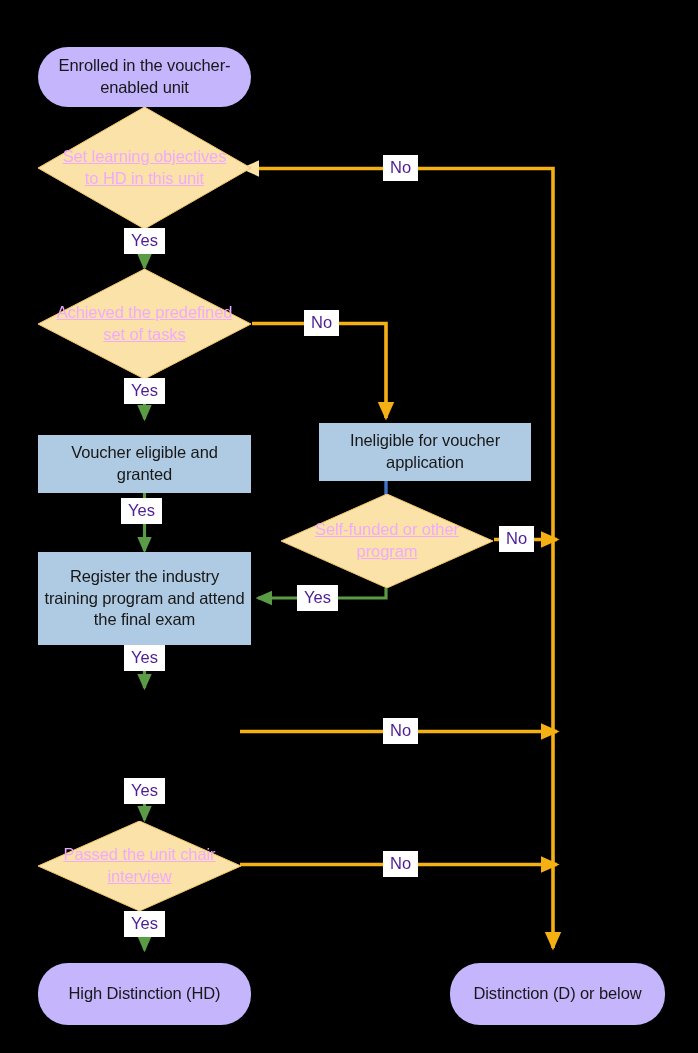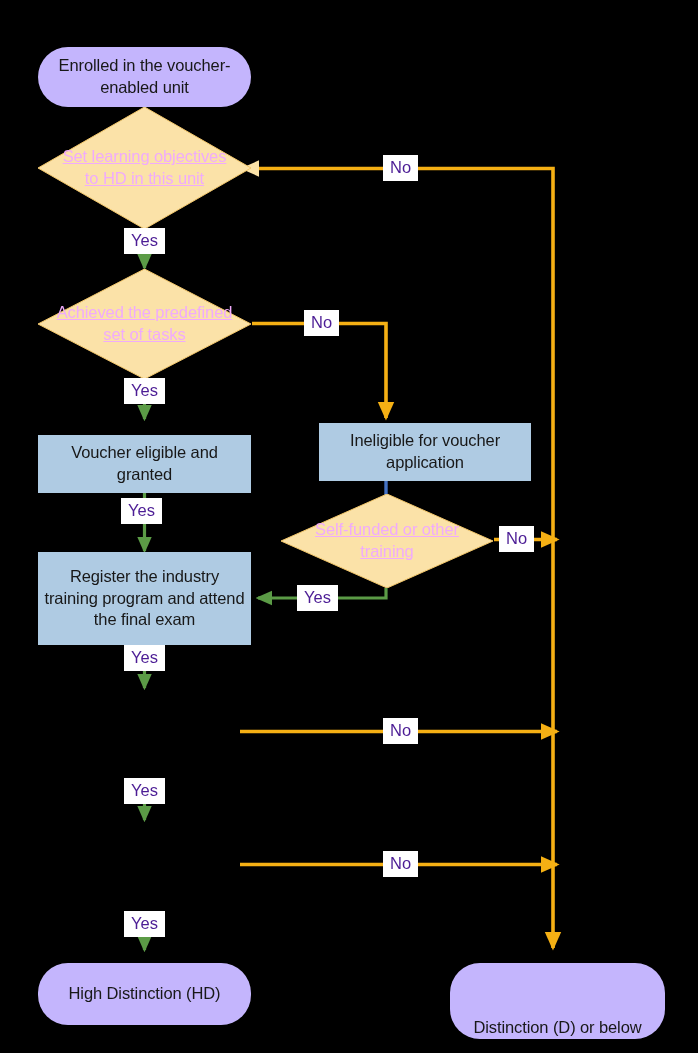--- a/index.html
+++ b/index.html
@@ -182,34 +182,40 @@
   </div>
 
   <div class="node process" style="left:281px; top:423px; width:212px; height:58px; padding:0 8px;margin-left:38px;">
     <span>Ineligible for voucher application</span>
   </div>
 
   <div class="decision-wrap" style="left:281px; top:494px; width:212px; height:94px;">
     <svg class="shape" viewBox="0 0 212 94" preserveAspectRatio="none" xmlns="http://www.w3.org/2000/svg">
       <polygon points="106,0 212,47 106,94 0,47" fill="#FBE2A8" stroke="#F2C66A" stroke-width="1"></polygon>
     </svg>
-    <div class="decision-label">Self-funded or other training</div>
+    <div class="decision-label">Self-funded or other program</div>
   </div>
 
   <div class="node process" style="left:38px; top:552px; width:213px; height:93px; padding:9px 6px;">
     <span>Register the industry training program and attend the final exam</span>
   </div>
 
 
+  <div class="decision-wrap" style="left:38px; top:821px; width:203px; height:90px;">
+    <svg class="shape" viewBox="0 0 203 90" preserveAspectRatio="none" xmlns="http://www.w3.org/2000/svg">
+      <polygon points="101.5,0 203,45 101.5,90 0,45" fill="#FBE2A8" stroke="#F2C66A" stroke-width="1"></polygon>
+    </svg>
+    <div class="decision-label">Passed the unit chair interview</div>
+  </div>
 
   <div class="node terminal" style="left:38px; top:952px; width:213px; height:62px; padding:0 10px;">
     <span>High Distinction (HD)</span>
   </div>
 
-  <div class="node terminal" style="left:450px; top:952px; width:215px; height:76px; padding:0 14px;align-items:flex-end;">
+  <div class="node terminal" style="left:450px; top:952px; width:215px; height:62px; padding:0 14px;">
     <span>Distinction (D) or below</span>
   </div>
 
   <div class="edge-label" style="left:383px; top:155px;"><span>No</span></div>
 
   <div class="edge-label" style="left:124px; top:228px;"><span>Yes</span></div>
 
   <div class="edge-label" style="left:304px; top:310px;"><span>No</span></div>
 
   <div class="edge-label" style="left:124px; top:378px;"><span>Yes</span></div>

